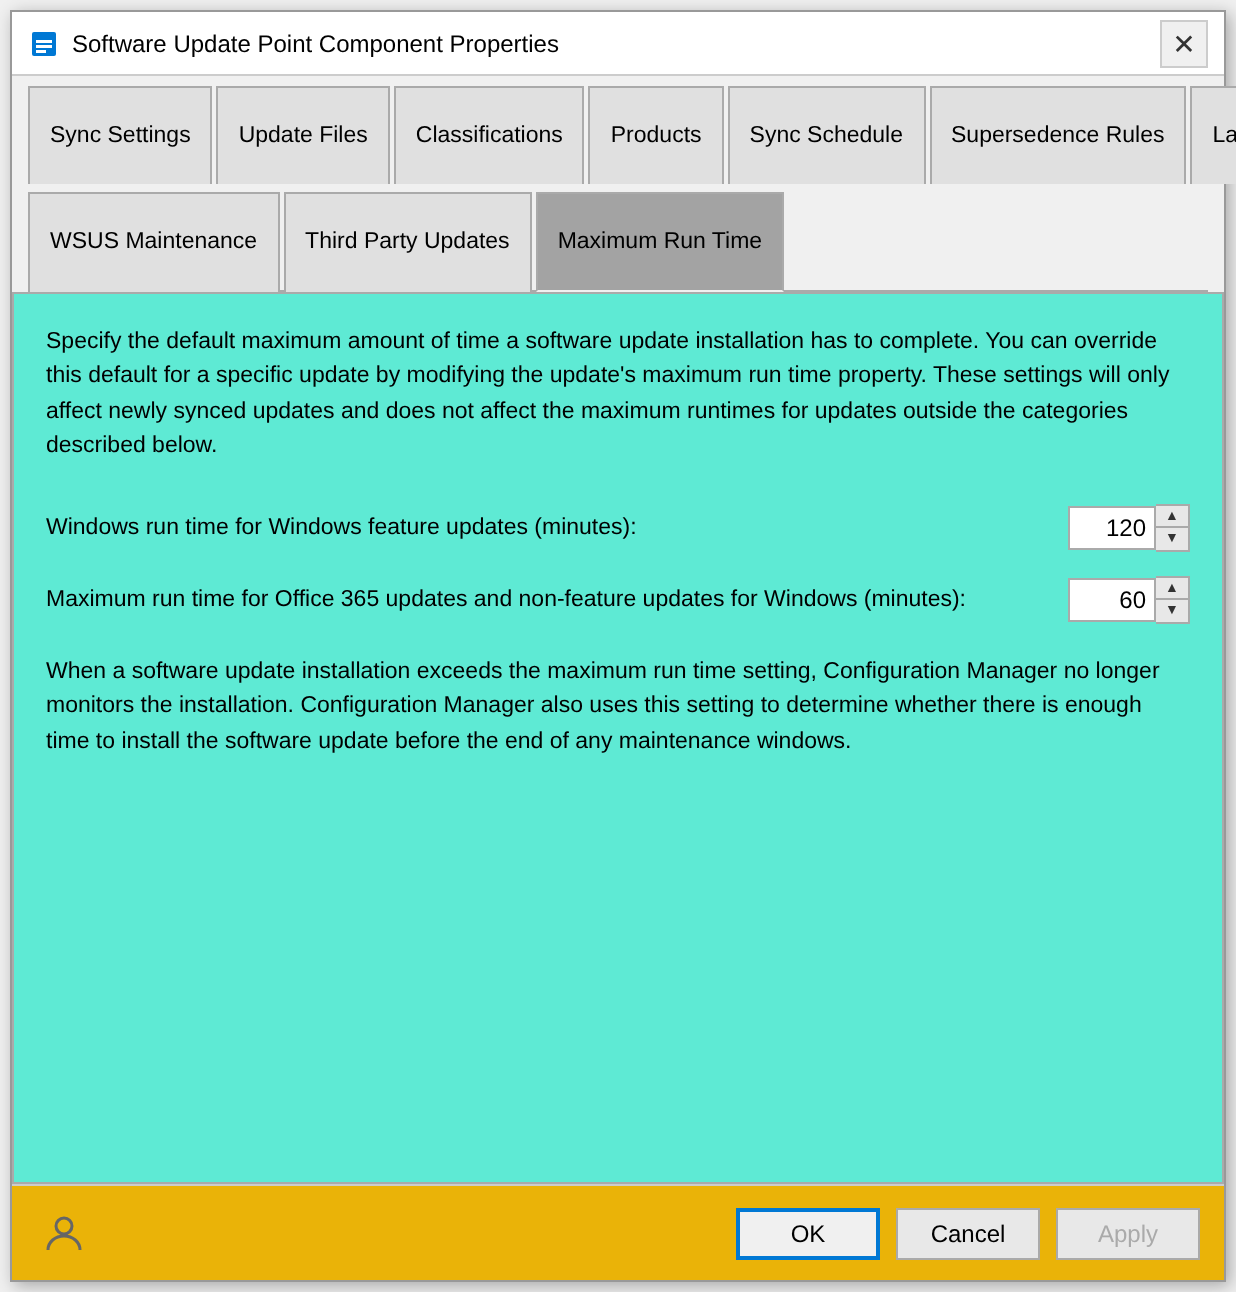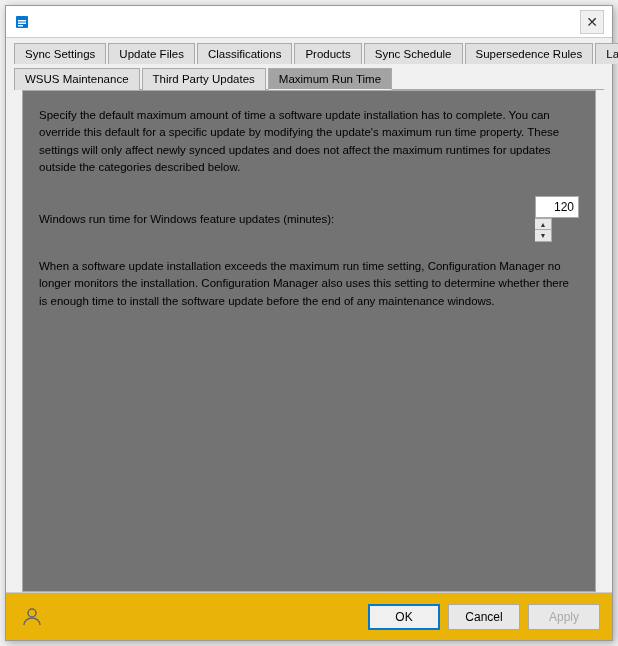--- a/index.html
+++ b/index.html
@@ -57,21 +57,21 @@
       color: #333;
     }
     .tabs-row1, .tabs-row2 {
       display: flex;
       background: #f0f0f0;
       padding: 4px 8px 0 8px;
       gap: 2px;
       flex-wrap: nowrap;
     }
     .tab {
-      padding: 4px 10px;
+      padding: 18px 10px;
       background: #e0e0e0;
       border: 1px solid #aaa;
       border-bottom: none;
       cursor: pointer;
       font-size: 11.5px;
       color: #000;
       white-space: nowrap;
       position: relative;
       top: 1px;
     }
@@ -80,23 +80,23 @@
       border-bottom: 1px solid #f0f0f0;
       z-index: 2;
     }
     .tab-divider {
       height: 1px;
       background: #aaa;
       margin: 0 8px;
     }
     .content-area {
       flex: 1;
-      background: #737373;
-      border: 1px solid #aaa;
-      margin: 0 16px;
+      background: #5eead4;
+      border: 1px solid #aaa;
+      margin: 0 0;
       padding: 16px;
       overflow-y: auto;
     }
     .description {
       font-size: 11.5px;
       color: #000;
       line-height: 1.5;
       margin-bottom: 20px;
     }
     .field-row {
@@ -105,23 +105,22 @@
       margin-bottom: 12px;
     }
     .field-label {
       flex: 1;
       font-size: 11.5px;
       color: #000;
       line-height: 1.4;
     }
     .spinner-container {
       display: flex;
-      align-items: flex-start;
+      align-items: center;
       margin-left: 8px;
-      flex-direction: column;
     }
     .spinner-input {
       width: 44px;
       height: 22px;
       border: 1px solid #aaa;
       text-align: right;
       padding: 2px 4px;
       font-size: 12px;
       background: #fff;
     }
@@ -201,20 +200,21 @@
 <div class="window">
 
   <div class="title-bar">
     <div class="title-bar-left">
       <svg class="title-icon" viewBox="0 0 16 16" fill="none">
         <rect x="2" y="2" width="12" height="12" rx="1" fill="#0078d4"></rect>
         <rect x="4" y="6" width="8" height="1.5" fill="white"></rect>
         <rect x="4" y="8.5" width="8" height="1.5" fill="white"></rect>
         <rect x="4" y="11" width="5" height="1.5" fill="white"></rect>
       </svg>
+      <span class="title-text">Software Update Point Component Properties</span>
     </div>
     <button class="close-btn">✕</button>
   </div>
 
   <div class="tabs-row1">
     <div class="tab">Sync Settings</div>
     <div class="tab">Update Files</div>
     <div class="tab">Classifications</div>
     <div class="tab">Products</div>
     <div class="tab">Sync Schedule</div>
@@ -237,20 +237,30 @@
       <span class="field-label">Windows run time for Windows feature updates (minutes):</span>
       <div class="spinner-container">
         <input class="spinner-input" type="text" value="120" style="">
         <div class="spinner-buttons">
           <button class="spin-btn">▲</button>
           <button class="spin-btn">▼</button>
         </div>
       </div>
     </div>
 
+    <div class="field-row">
+      <span class="field-label">Maximum run time for Office 365 updates and non-feature updates for Windows (minutes):</span>
+      <div class="spinner-container">
+        <input class="spinner-input" type="text" value="60" style="">
+        <div class="spinner-buttons">
+          <button class="spin-btn">▲</button>
+          <button class="spin-btn">▼</button>
+        </div>
+      </div>
+    </div>
 
     <p class="note-text">When a software update installation exceeds the maximum run time setting, Configuration Manager no longer monitors the installation. Configuration Manager also uses this setting to determine whether there is enough time to install the software update before the end of any maintenance windows.</p>
   </div>
 
   <div class="footer">
     <div class="footer-left">
       <div class="footer-icon">
         <svg width="24" height="24" viewBox="0 0 24 24" fill="none">
           <circle cx="12" cy="8" r="4" stroke="#666" stroke-width="1.5" fill="none"></circle>
           <path d="M4 20c0-4 3.6-7 8-7s8 3 8 7" stroke="#666" stroke-width="1.5" fill="none"></path>

